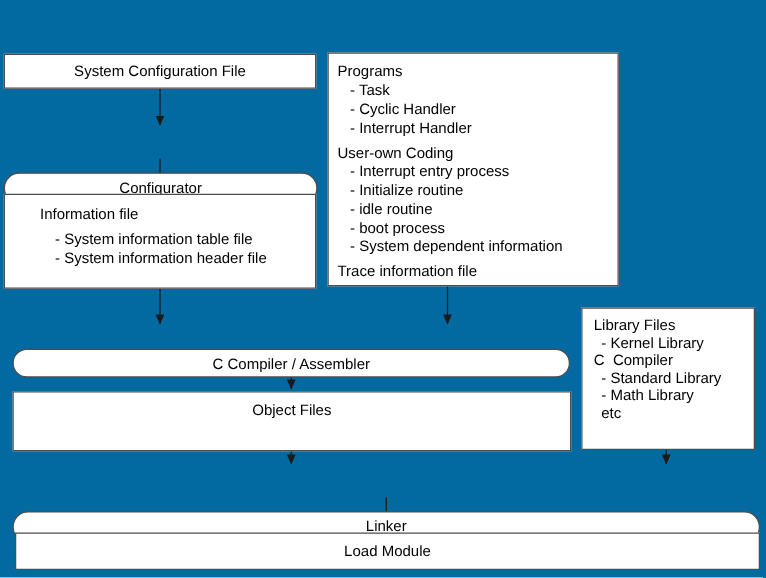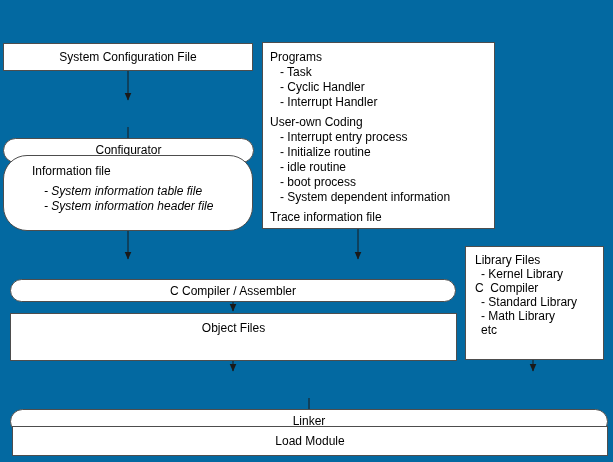--- a/index.html
+++ b/index.html
@@ -24,23 +24,23 @@
 
   
   #sys-config   { left: 3px;   top: 43px;  width: 250px; height: 28px; line-height: 26px; }
   #configurator { left: 3px;   top: 116px; width: 251px; height: 25px; line-height: 23px; margin-top: 22px; }
   #c-compiler   { left: 10px;  top: 279px; width: 446px; height: 23px; line-height: 23px; }
   #object-files { left: 10px;  top: 313px; width: 447px; height: 48px; line-height: 28px; }
   #linker       { left: 10px;  top: 373px; width: 598px; height: 25px; line-height: 23px; margin-top: 36px; }
   #load-module  { left: 12px;  top: 426px; width: 596px; height: 30px; line-height: 28px; }
 
   
-  #info-file { left: 3px; top: 155px; width: 250px; height: 76px; padding-top: 7px; border-radius: 24px; }
+  #info-file { left: 3px; top: 155px; width: 250px; height: 76px; padding-top: 7px; }
   #info-file .title { padding-left: 28px; line-height: 16px; margin-bottom: 5px; }
-  #info-file .item  { padding-left: 40px; line-height: 15px; font-style: italic; }
+  #info-file .item  { padding-left: 40px; line-height: 15px; }
 
   
   #programs { left: 262px; top: 42px; width: 233px; height: 187px; padding: 2px 22px 0 7px; }
   .p-title { line-height: 16px; margin-top: 4px; white-space: pre-wrap; }
   .p-item  { line-height: 15px; padding-left: 10px; white-space: pre-wrap; }
 
   
   #library { left: 465px; top: 246px; width: 139px; height: 114px; padding: 6px 4px 0 9px; }
   .lib-line { line-height: 14px; white-space: pre-wrap; }
   .lib-line.indent { padding-left: 6px; }

